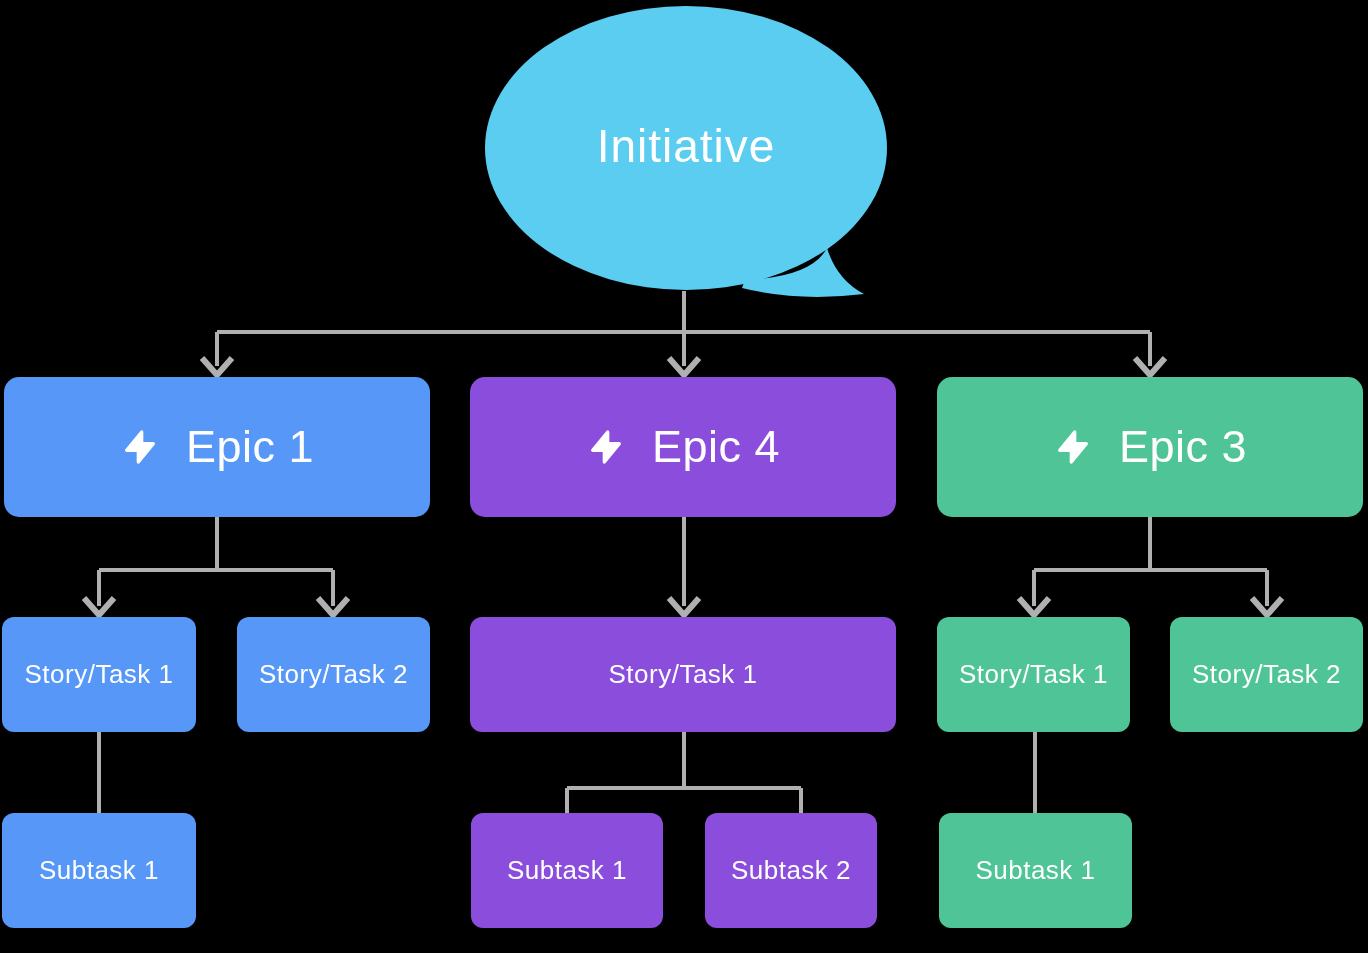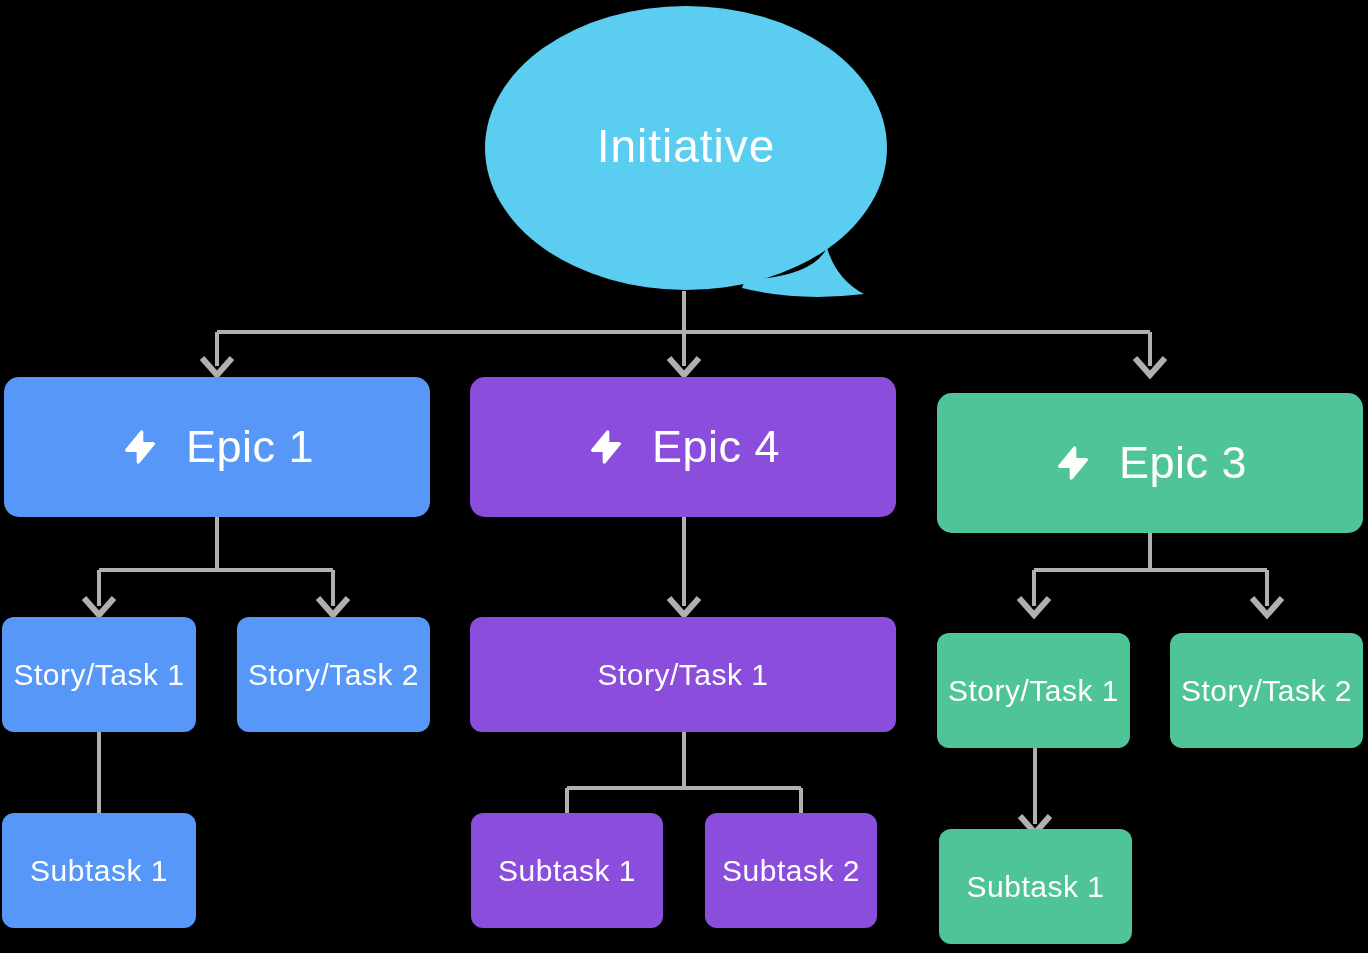--- a/index.html
+++ b/index.html
@@ -11,26 +11,26 @@
   }
   svg.layer { position:absolute; left:0; top:0; }
   .node {
     position:absolute; display:flex; align-items:center; justify-content:center;
     color:var(--label_text,#fff); box-sizing:border-box; text-align:center;
   }
   .epic {
     top:377px; width:426px; height:140px; border-radius:15px;
     font-size:45px; font-weight:500; letter-spacing:0.5px; gap:26px;
   }
-  .small { height:115px; border-radius:12px; font-size:30px; font-weight:500; letter-spacing:0.5px; }
+  .small { height:115px; border-radius:12px; font-size:26px; font-weight:500; letter-spacing:0.5px; }
   .story   { top:617px; }
   .subtask { top:813px; }
   .bg-blue   { background:var(--epic_blue); }
   .bg-purple { background:var(--epic_purple); }
-  .bg-green  { background:var(--epic_green);margin-top:16px; }
+  .bg-green  { background:var(--epic_green); }
   .bubble-label {
     position:absolute; left:485px; top:6px; width:402px; height:280px;
     display:flex; align-items:center; justify-content:center;
     color:var(--label_text,#fff); font-size:46px; font-weight:500; letter-spacing:1px;
   }
   .bolt { display:block; }
 </style>
 </head>
 <body>
 

